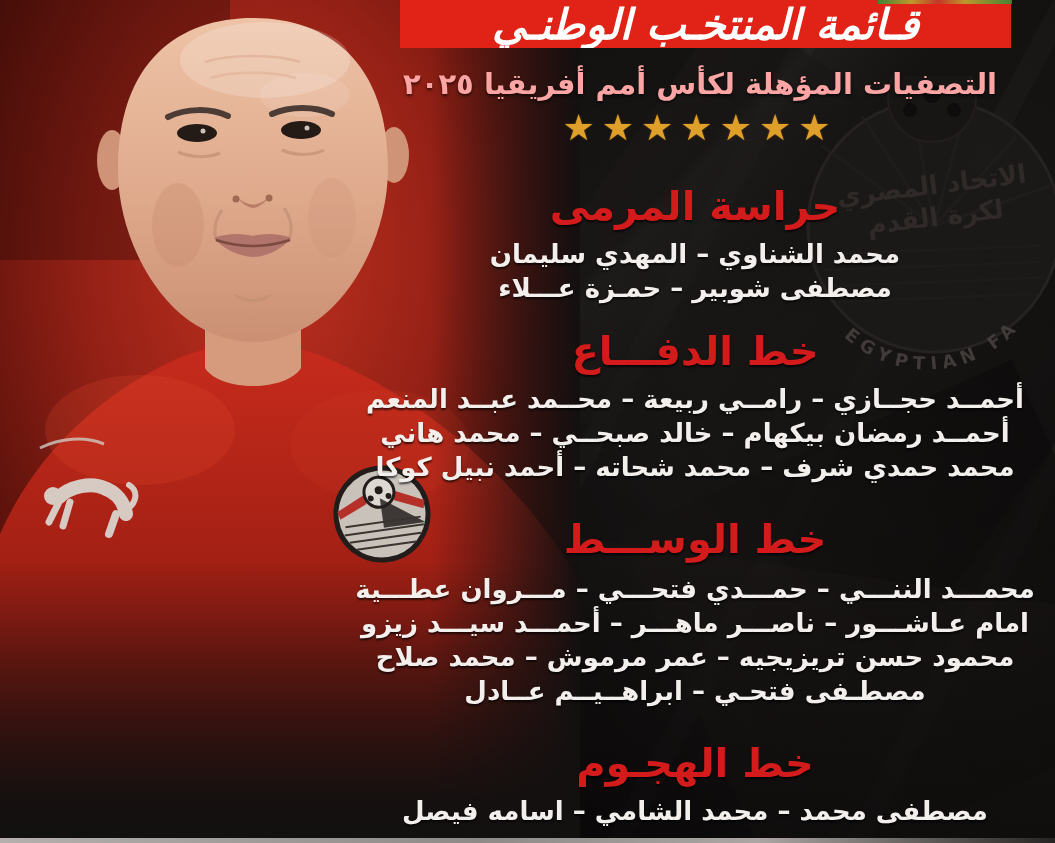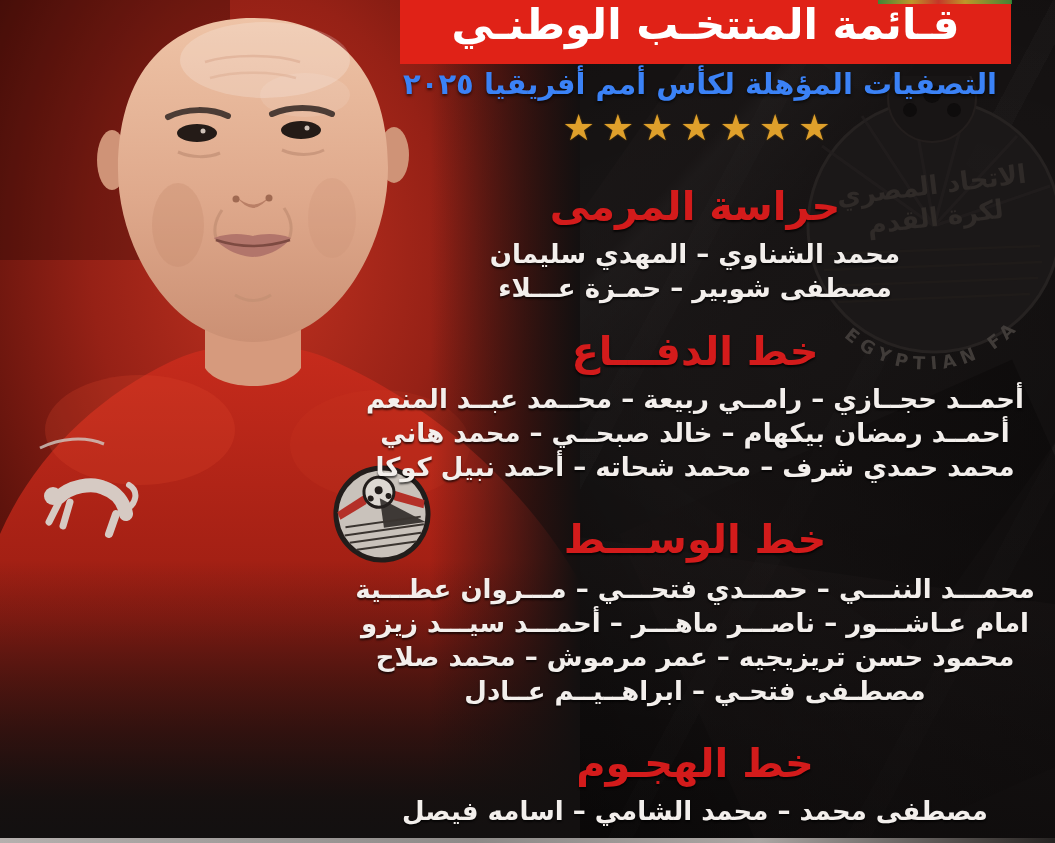--- a/index.html
+++ b/index.html
@@ -24,27 +24,27 @@
   .facet-3{left:380px;top:560px;width:700px;height:300px;transform:rotate(8deg);
     background:linear-gradient(180deg,rgba(30,25,25,.5),rgba(5,4,4,.6));opacity:.6;}
 
   
   .watermark{position:absolute;left:782px;top:76px;z-index:1;opacity:.95;}
 
   
   .photo{position:absolute;left:0;top:0;z-index:2;}
 
   
-  .banner{position:absolute;left:400px;top:0;width:611px;height:64px;background:#e02217;
-    z-index:5;overflow:hidden;display:flex;justify-content:center;}
+  .banner{position:absolute;left:400px;top:0;width:611px;height:48px;background:#e02217;
+    z-index:5;overflow:hidden;display:flex;justify-content:center;font-style:italic;}
   .banner-text{direction:rtl;white-space:nowrap;color:#ffffff;font-weight:700;
     font-size:42px;line-height:78px;margin-top:-14px;text-align:center;}
 
   .subtitle{position:absolute;left:345px;top:63px;width:710px;z-index:5;direction:rtl;
-    text-align:center;color:#3b82f6;font-weight:700;font-size:29px;line-height:42px;
+    text-align:center;color:#fca5a5;font-weight:700;font-size:29px;line-height:42px;
     white-space:nowrap;text-shadow:0 2px 3px rgba(0,0,0,.6);}
 
   .stars{position:absolute;left:345px;top:106px;width:710px;z-index:5;text-align:center;
     color:#dfa02b;font-size:36px;line-height:44px;letter-spacing:7px;
     text-shadow:0 0 2px #7a5410;}
 
   
   .squad-section{position:absolute;left:330px;width:730px;z-index:6;direction:rtl;
     text-align:center;}
   .sec-title{margin:0 0 8px 0;color:#d31b1b;font-weight:700;font-size:40px;line-height:46px;

